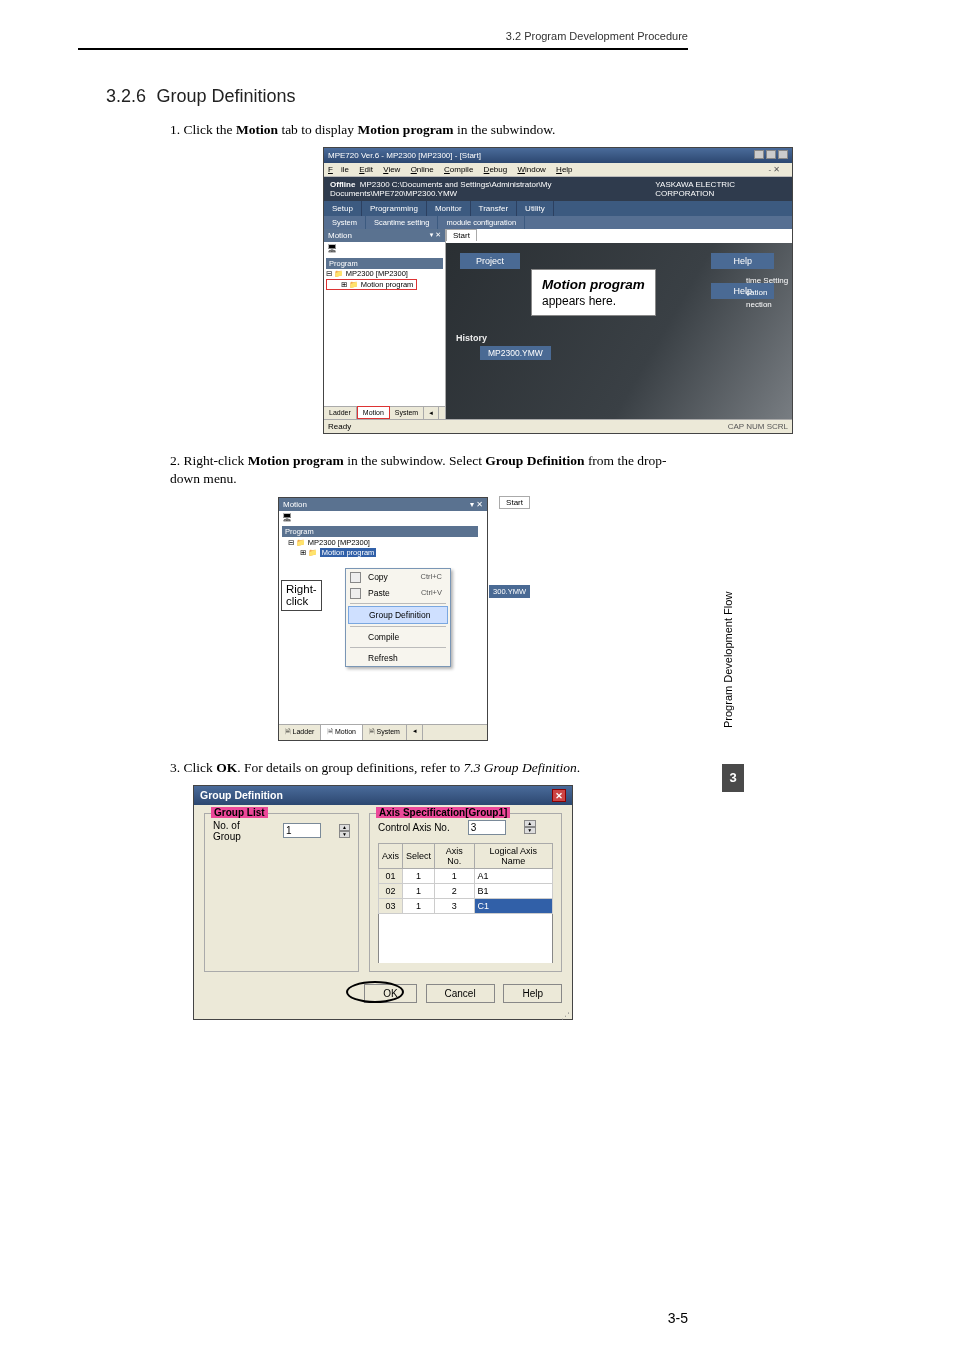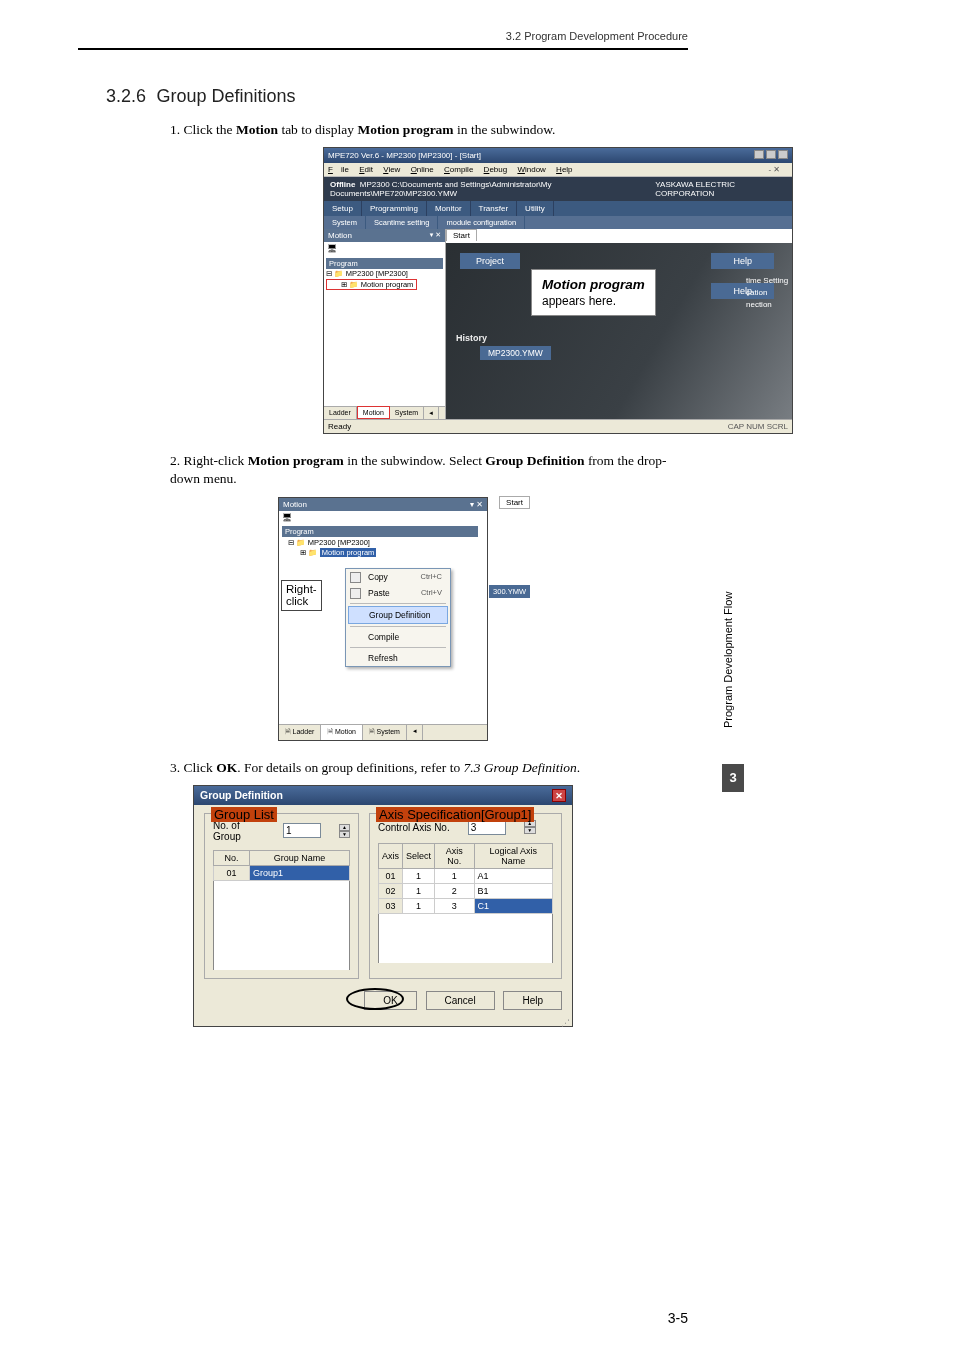--- a/index.html
+++ b/index.html
@@ -77,21 +77,21 @@
   .w2sidetabs { display:flex; background:#ece9d8; border-top:1px solid #aaa; }
   .w2sidetabs .st { font-size:7px; padding:2px 6px; border-right:1px solid #aaa; }
   .ymwtag { position:absolute; right:-42px; top:88px; background:#4a6a94; color:#fff; padding:2px 4px; font-size:7.5px; }
 
   
   .dlg { width:380px; border:1px solid #444; background:#ece9d8; font-size:10px; font-family:Tahoma,Arial; }
   .dlgTitle { background:linear-gradient(#4a6b9a,#2c4770); color:#fff; padding:3px 6px; font-weight:bold; font-size:10.5px; display:flex; justify-content:space-between; }
   .dlgTitle .x { background:#c44; color:#fff; width:14px; height:13px; text-align:center; line-height:12px; font-size:9px; border:1px solid #800; }
   .dlgBody { padding:8px 10px 10px 10px; display:flex; gap:10px; }
   .gbox { border:1px solid #aaa; padding:6px 8px 8px 8px; position:relative; background:#ece9d8; }
-  .gbox .legend { position:absolute; top:-7px; left:6px; background:#c2410c; padding:0 3px; font-size:13px; }
+  .gbox .legend { position:absolute; top:-7px; left:6px; background:#ec4899; padding:0 3px; font-size:10px;font-weight:bold; }
   .leftbox { width:155px; }
   .rightbox { flex:1; }
   .fldrow { display:flex; align-items:center; gap:18px; margin-bottom:8px; }
   .fldrow input[type=text] { width:38px; font-size:10px; padding:1px 2px; border:1px solid #7a8a99; background:#fff; text-align:left; }
   .spin { width:12px; }
   .spin div { height:7px; border:1px solid #888; background:#ddd; font-size:5px; text-align:center; line-height:5px; }
   .tbl { border:1px solid #888; background:#fff; width:100%; border-collapse:collapse; font-size:9px; }
   .tbl th { background:#ece9d8; border:1px solid #aaa; padding:2px 3px; font-weight:normal; }
   .tbl td { border:1px solid #ccc; padding:2px 3px; }
   .tbl .sel { background:#3160a8; color:#fff; }
@@ -267,37 +267,20 @@
       <div class="dlgBody">
         <div class="gbox leftbox">
           <div class="legend">Group List</div>
           <div class="fldrow">
             <span>No. of Group</span>
             <input type="text" value="1" style="">
             <div class="spin">
                 <div>▲</div>
                 <div>▼</div>
               </div>
-          </div>
-          <div class="lefttbl-wrap">
-            <table class="tbl">
-              <tbody>
-                  <tr>
-                    <th>No.</th>
-                    <th>Group Name</th>
-                  </tr>
-              <tr>
-                    <td style="background:#ece9d8;text-align:center">01</td>
-                    <td class="sel">Group1</td>
-                  </tr>
-              <tr>
-                    <td colspan="2" style="height:92px;background:#fff;border:none"></td>
-                  </tr>
-            </tbody>
-              </table>
           </div>
         </div>
         <div class="gbox rightbox">
           <div class="legend">Axis Specification[Group1]</div>
           <div class="fldrow">
             <span>Control Axis No.</span>
             <input type="text" value="3" style="">
             <div class="spin">
                 <div>▲</div>
                 <div>▼</div>

